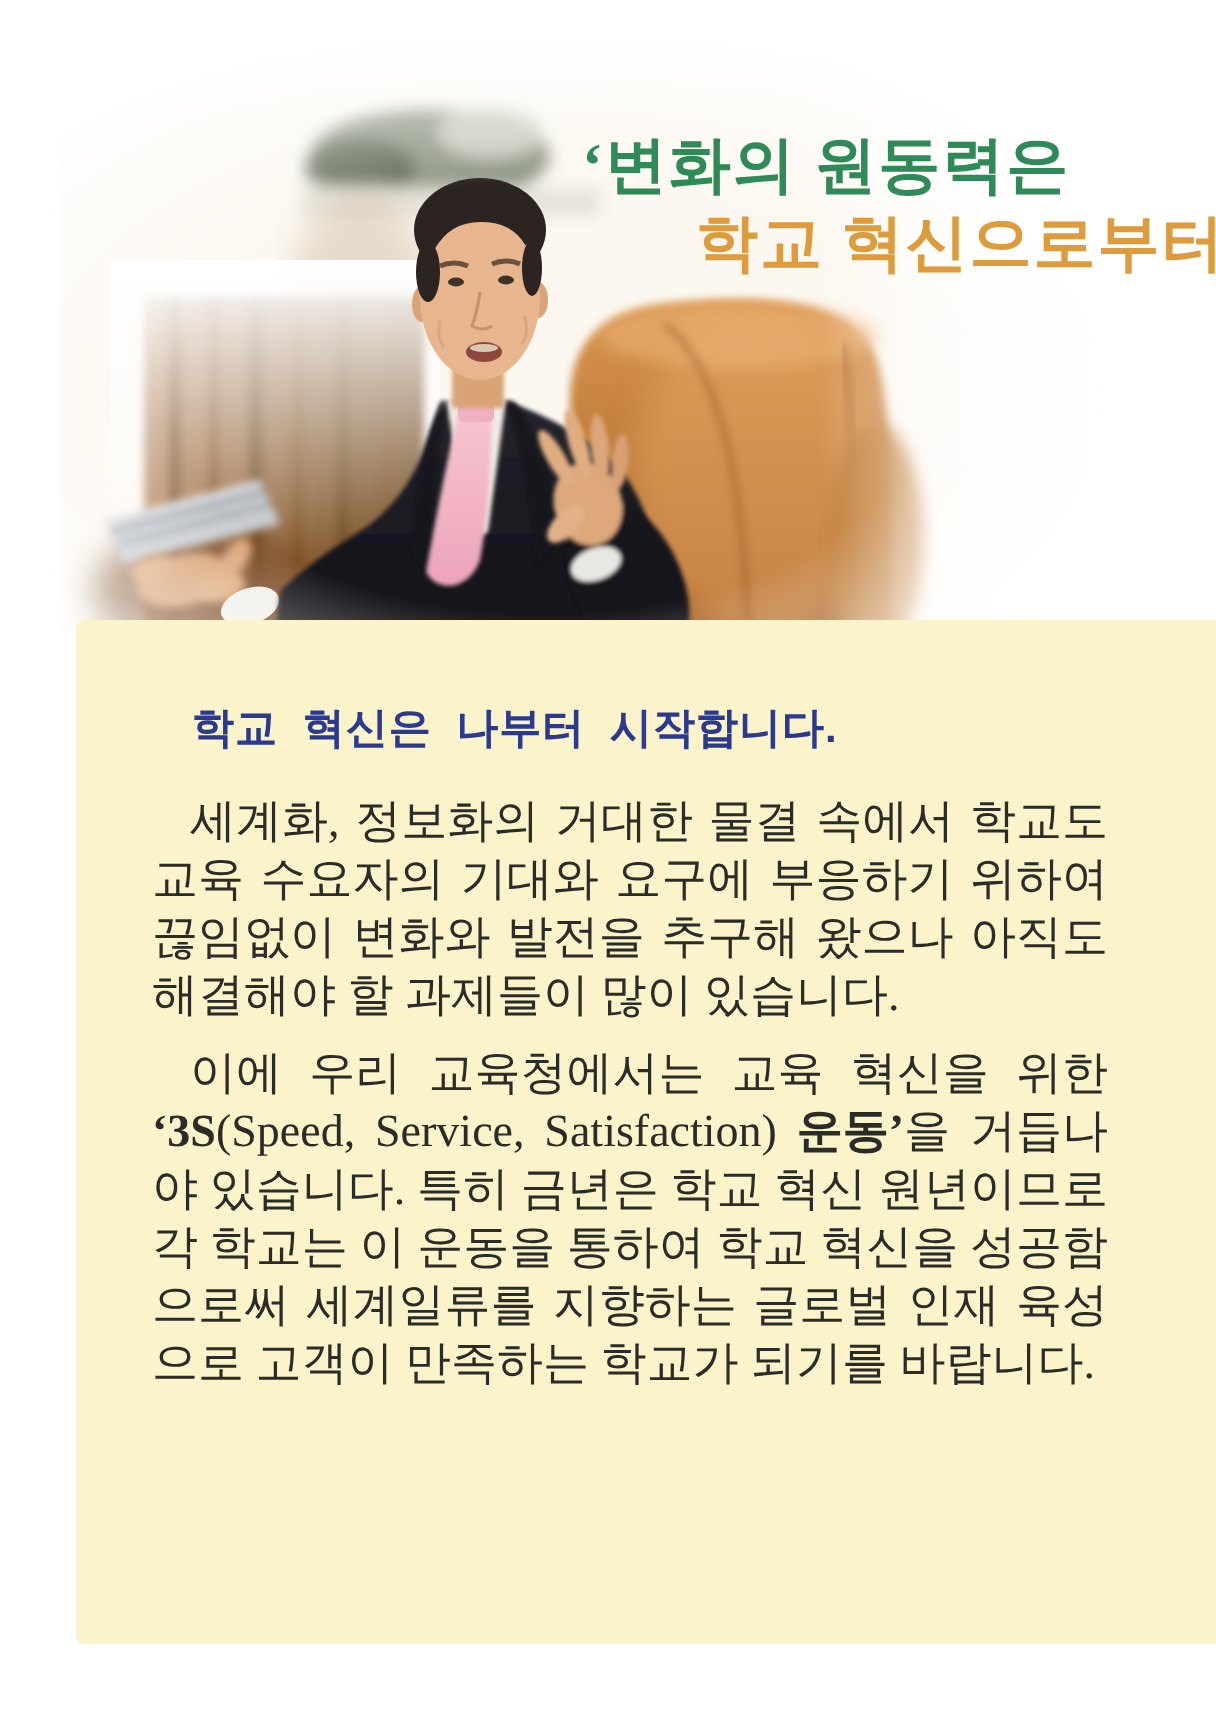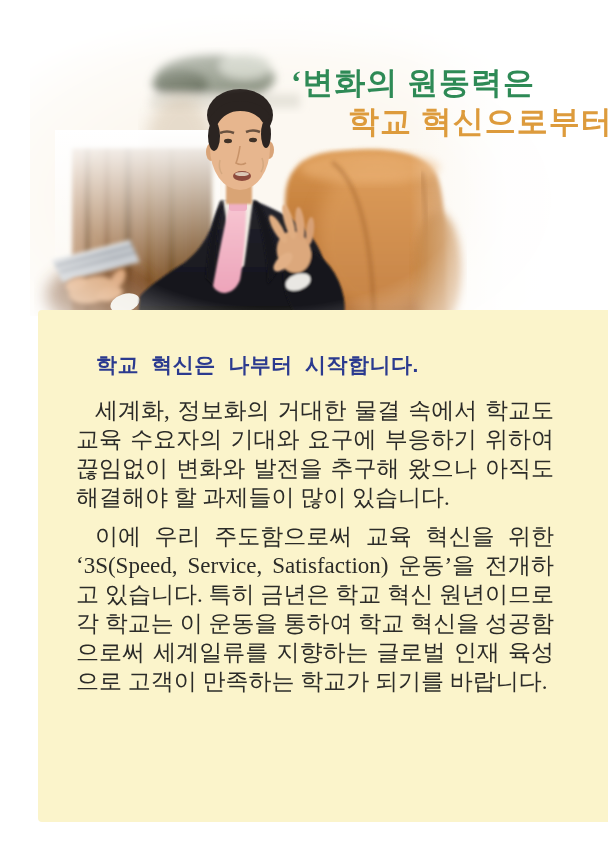--- a/index.html
+++ b/index.html
@@ -22,21 +22,21 @@
   .box-heading{
     margin:0 0 18px 20px;
     font-family:"Liberation Sans","DejaVu Sans",sans-serif;
     font-weight:bold;font-size:21px;line-height:26px;color:#2b3a8f;
     word-spacing:6px;letter-spacing:.5px;
   }
   .body-para{
     margin:0 0 10px 0;font-size:23px;line-height:29px;color:#2b2b28;
     text-align:justify;text-indent:19px;
   }
-  .body-para b{font-weight:normal;}
+  .body-para b{font-weight:bold;}
 </style>
 </head>
 <body>
 
 <div class="page">
 
   <div class="photo-wrap">
     <svg width="550" height="316" viewBox="0 0 550 316">
       <defs>
         <linearGradient id="chairG" x1="0" y1="0" x2="0" y2="1">
@@ -182,17 +182,17 @@
     </svg>
   </div>
 
   <div class="hl hl1">‘변화의 원동력은</div>
   <div class="hl hl2">학교 혁신으로부터...’</div>
 
   <div class="content-box">
     <h2 class="box-heading">학교  혁신은  나부터  시작합니다.</h2>
     <div id="paragraphs">
         <p class="body-para"><span>세계화, 정보화의 거대한 물결 속에서 학교도 교육 수요자의 기대와 요구에 부응하기 위하여 끊임없이 변화와 발전을 추구해 왔으나 아직도 해결해야 할 과제들이 많이 있습니다.</span></p>
-        <p class="body-para"><span>이에 우리 주도함으로써 교육 혁신을 위한 </span><b>‘3S</b><span>(Speed, Service, Satisfaction) </span><b>운동’</b><span>을 전개하고 있습니다. 특히 금년은 학교 혁신 원년이므로 각 학교는 이 운동을 통하여 학교 혁신을 성공함으로써 세계일류를 지향하는 글로벌 인재 육성으로 고객이 만족하는 학교가 되기를 바랍니다.</span></p>
+        <p class="body-para"><span>이에 우리 교육청에서는 교육 혁신을 위한 </span><b>‘3S</b><span>(Speed, Service, Satisfaction) </span><b>운동’</b><span>을 거듭나야 있습니다. 특히 금년은 학교 혁신 원년이므로 각 학교는 이 운동을 통하여 학교 혁신을 성공함으로써 세계일류를 지향하는 글로벌 인재 육성으로 고객이 만족하는 학교가 되기를 바랍니다.</span></p>
       </div>
   </div>
 
 </div>
 
 </body></html>

